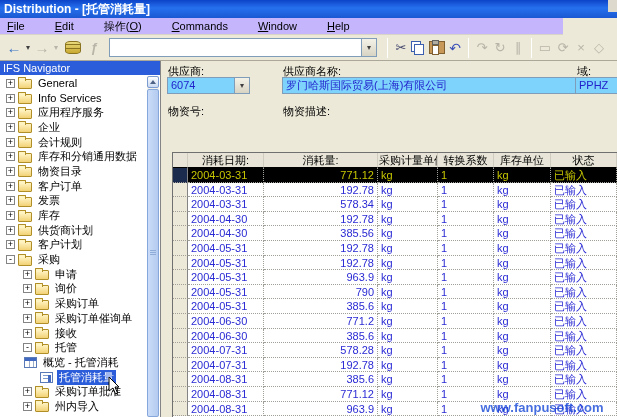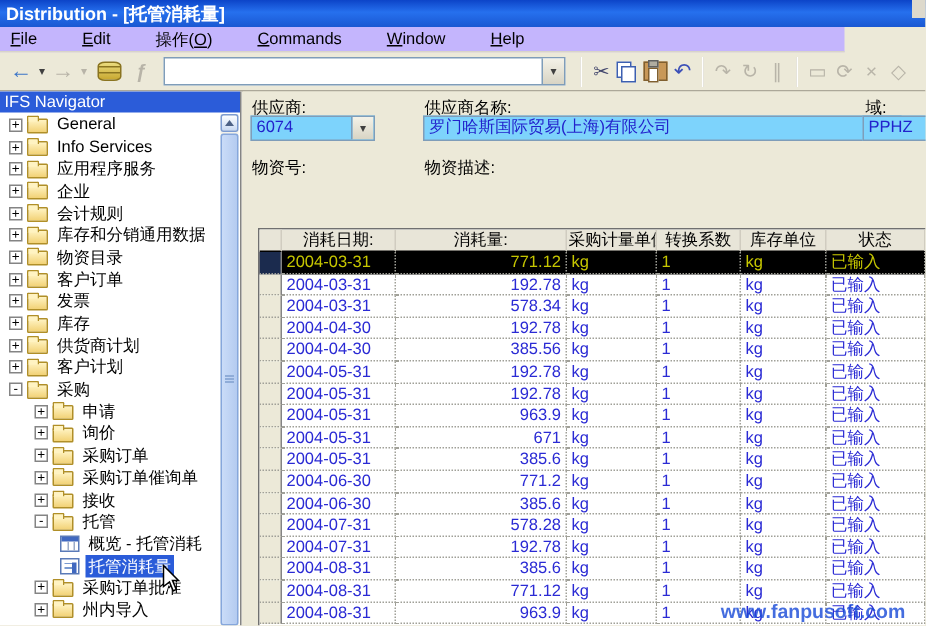--- a/index.html
+++ b/index.html
@@ -276,21 +276,21 @@
         <div class="tree-row" style="padding-left: 23px;">
           <span class="expander">+</span>
           <span class="tree-icon icon-folder"></span>
           <span class="tree-label">接收</span>
         </div>
         <div class="tree-row" style="padding-left: 23px;">
           <span class="expander">-</span>
           <span class="tree-icon icon-folder"></span>
           <span class="tree-label">托管</span>
         </div>
-        <div class="tree-row" style="padding-left: 40px;">
+        <div class="tree-row" style=" margin-left: 24px;">
           <span class="tree-icon icon-grid"></span>
           <span class="tree-label">概览 - 托管消耗</span>
         </div>
         <div class="tree-row selected" style="padding-left: 40px;">
           <span class="tree-icon icon-form"></span>
           <span class="tree-label">托管消耗量</span>
         </div>
         <div class="tree-row" style="padding-left: 23px;">
           <span class="expander">+</span>
           <span class="tree-icon icon-folder"></span>
@@ -406,21 +406,21 @@
           <div class="g-cell c1">2004-05-31</div>
           <div class="g-cell c2 num">963.9</div>
           <div class="g-cell c3">kg</div>
           <div class="g-cell c4">1</div>
           <div class="g-cell c5">kg</div>
           <div class="g-cell c6">已输入</div>
         </div>
         <div class="g-row">
           <div class="g-cell sel c0"></div>
           <div class="g-cell c1">2004-05-31</div>
-          <div class="g-cell c2 num">671</div>
+          <div class="g-cell c2 num">790</div>
           <div class="g-cell c3">kg</div>
           <div class="g-cell c4">1</div>
           <div class="g-cell c5">kg</div>
           <div class="g-cell c6">已输入</div>
         </div>
         <div class="g-row">
           <div class="g-cell sel c0"></div>
           <div class="g-cell c1">2004-05-31</div>
           <div class="g-cell c2 num">385.6</div>
           <div class="g-cell c3">kg</div>

